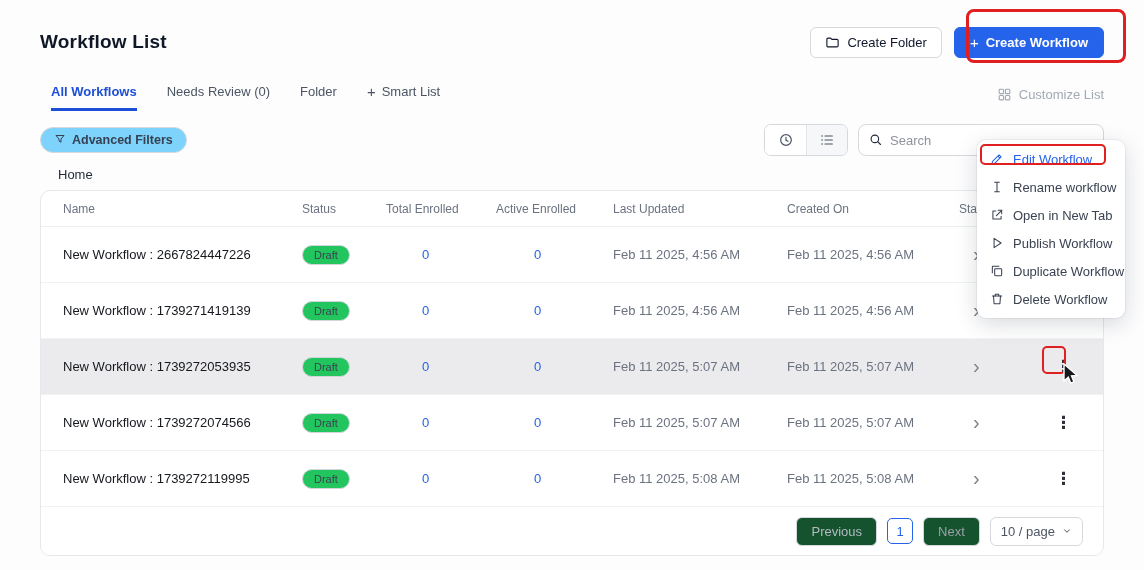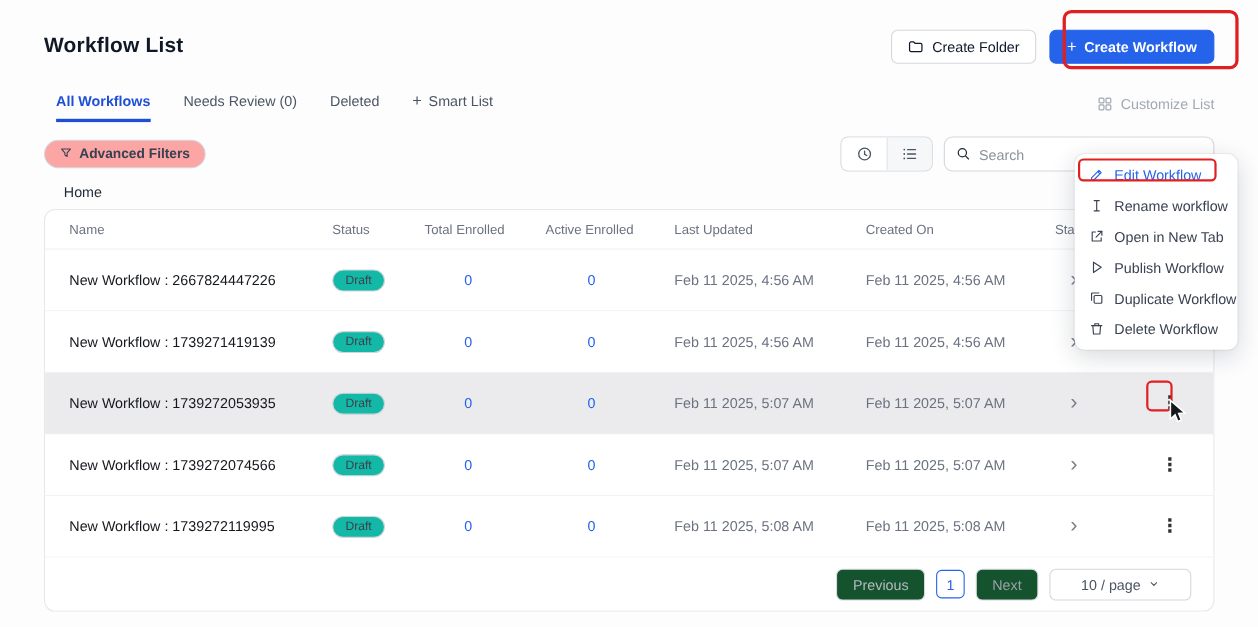--- a/index.html
+++ b/index.html
@@ -22,21 +22,21 @@
 
   
   .tabs-row { display:flex; align-items:flex-end; padding:0 40px; margin-top:22px; }
   .tabs { display:flex; gap:30px; align-items:flex-end; margin-left:11px; }
   .tab { font-size:13px; color:#4b5563; padding-bottom:9px; cursor:pointer; display:flex; gap:6px; align-items:center; border-bottom:3px solid transparent; }
   .tab.active { color:#1d4ed8; font-weight:700; border-bottom:3px solid #1d4ed8; }
   .customize { margin-left:auto; display:flex; gap:7px; align-items:center; color:#a3a9b3; font-size:13px; cursor:pointer; padding-bottom:9px; }
 
   
   .filters-row { display:flex; align-items:center; padding:0 40px; margin-top:13px; height:32px; }
-  .adv-filters { display:inline-flex; gap:6px; border:1px solid #d5d8dd; background:#fca5a5;
+  .adv-filters { display:inline-flex; gap:6px; border:1px solid #d5d8dd; background:#7dd3fc;
                  border-radius:15px; padding:5px 13px; font-size:12.5px; font-weight:700; color:#374151; cursor:pointer; }
   .filters-right { margin-left:auto; display:flex; gap:10px; align-items:center; }
   .segmented { display:flex; border:1px solid #d5d8dd; border-radius:7px; overflow:hidden; background:#fff; height:32px; }
   .seg-btn { width:41px; display:flex; align-items:center; justify-content:center; cursor:pointer; color:#4b5563; background:#fff; }
   .seg-btn + .seg-btn { border-left:1px solid #e3e5e9; background:#f6f7f9; }
   .search-wrap { position:relative; width:246px; height:32px; }
   .search-wrap input { width:100%; height:100%; border:1px solid #d5d8dd; border-radius:8px; padding:0 10px 0 31px;
                        font-size:13px; color:#374151; background:#fff; outline:none; font-family:inherit; }
   .search-wrap input::placeholder { color:#8d939c; }
   .search-icon-pos { position:absolute; left:10px; top:8px; color:#6b7280; }
@@ -46,37 +46,37 @@
   .breadcrumb span { cursor:pointer; }
 
   
   .table-wrap { margin:8px 40px 0; width:1064px; background:#fff; border:1px solid #e7e8eb; border-radius:10px; overflow:hidden; }
   .grid { display:grid; grid-template-columns:239px 84px 110px 117px 174px 172px 60px 1fr; align-items:center; padding-left:22px; }
   .thead { height:36px; border-bottom:1px solid #eceef0; }
   .th { font-size:12px; color:#6b7280; font-weight:400; }
   .trow { height:56px; border-bottom:1px solid #f1f2f4; background:#fff; cursor:pointer; }
   .trow.highlight { background:#ebebed; }
   .cell-name { font-size:13px; color:#15181d; font-weight:400; }
-  .badge { display:inline-block; border:1px solid #d2d5da; border-radius:11px; padding:3px 11px; font-size:11px; color:#3c434d; background:#14b8a6; }
+  .badge { display:inline-block; border:1px solid #d2d5da; border-radius:11px; padding:3px 11px; font-size:11px; color:#3c434d; background:#22c55e; }
   .cell-num { font-size:13px; color:#2563eb; }
   .cell-num.total { padding-left:36px; }
   .cell-num.active { padding-left:38px; }
   .cell-date { font-size:13px; color:#6b7280; }
   .cell-chev { padding-left:14px; }
   .chevron { font-size:20px; line-height:1; color:#7a8088; }
   .cell-dots { padding-left:30px; }
   .kebab { font-size:17px; font-weight:700; color:#2f3237; padding:2px 6px; }
 
   
   .pagination { display:flex; justify-content:flex-end; align-items:center; gap:10px; height:48px; padding-right:20px; background:#fff; }
   .pg-btn { border:1px solid #d5d8dd; background:#14532d; border-radius:6px; padding:6px 14px; font-size:13px; color:#b4bac2; cursor:pointer; }
   .pg-btn.next { color:#9aa0a9; }
   .pg-num { border:1px solid #2563eb; color:#2563eb; background:#fff; border-radius:5px; min-width:26px; height:26px;
             display:flex; align-items:center; justify-content:center; font-size:13px; cursor:pointer; }
-  .pg-size { border:1px solid #d5d8dd; background:#fff; border-radius:6px; padding:6px 28px; font-size:13px; color:#4b5563;
+  .pg-size { border:1px solid #d5d8dd; background:#fff; border-radius:6px; padding:6px 10px; font-size:13px; color:#4b5563;
              display:flex; align-items:center; gap:7px; cursor:pointer;justify-content:center; }
   .caret { color:#9ca3af; }
 
   
   .context-menu { position:absolute; left:977px; top:140px; width:148px; background:#fff; border-radius:9px; z-index:50;
                   box-shadow:0 6px 22px rgba(15,23,42,.16), 0 0 0 1px rgba(15,23,42,.05); padding:5px 0; }
   .menu-item { display:flex; align-items:center; gap:9px; height:28px; padding:0 13px; font-size:13px; color:#3a4251; cursor:pointer; white-space:nowrap; }
   .menu-item.primary { color:#2563eb; }
   .mi-icon { display:flex; color:inherit; }
 
@@ -110,21 +110,21 @@
 
 <div class="tabs-row">
   <div class="tabs">
     <div class="tab active">
       <span>All Workflows</span>
     </div>
     <div class="tab">
       <span>Needs Review (0)</span>
     </div>
     <div class="tab">
-      <span>Deleted</span>
+      <span>Folder</span>
     </div>
     <div class="tab">
       <span class="plus-glyph">+</span>
       <span>Smart List</span>
     </div>
   </div>
   <div class="customize">
     <span class="mi-icon">
       <svg width="15" height="15" viewBox="0 0 24 24" fill="none" stroke="currentColor" stroke-width="1.8">
           <rect x="3.5" y="3.5" width="7" height="7" rx="1.5"></rect>

